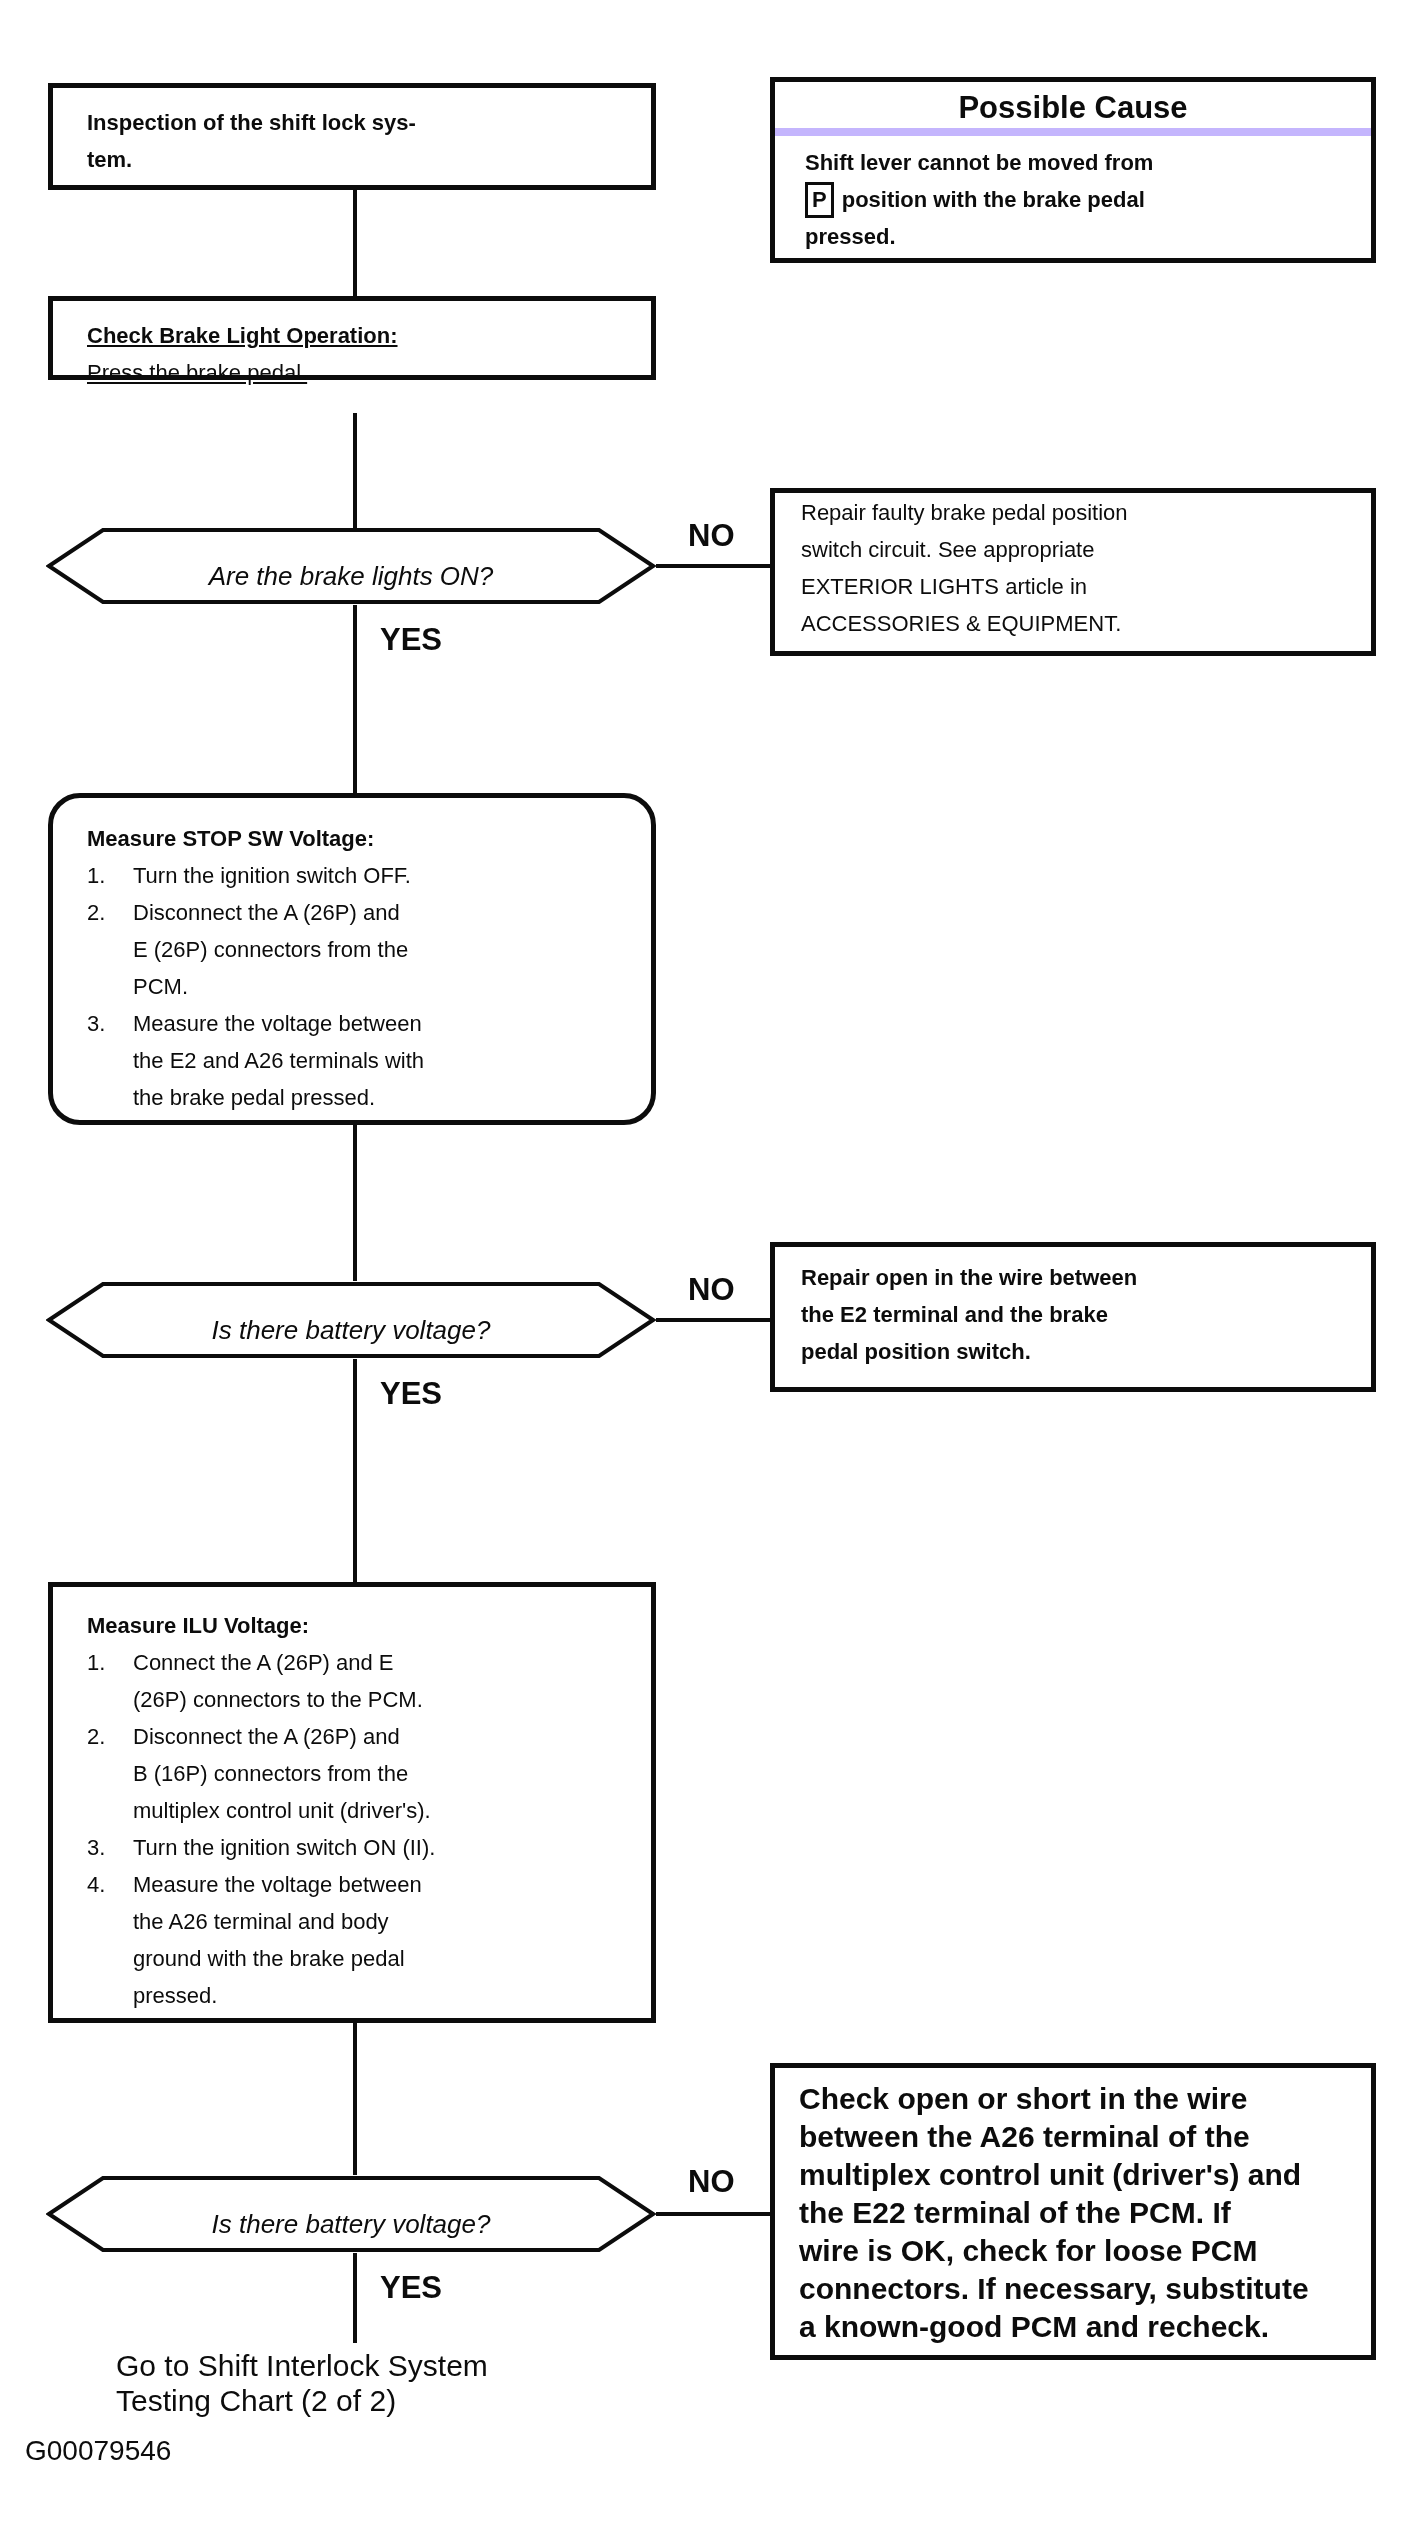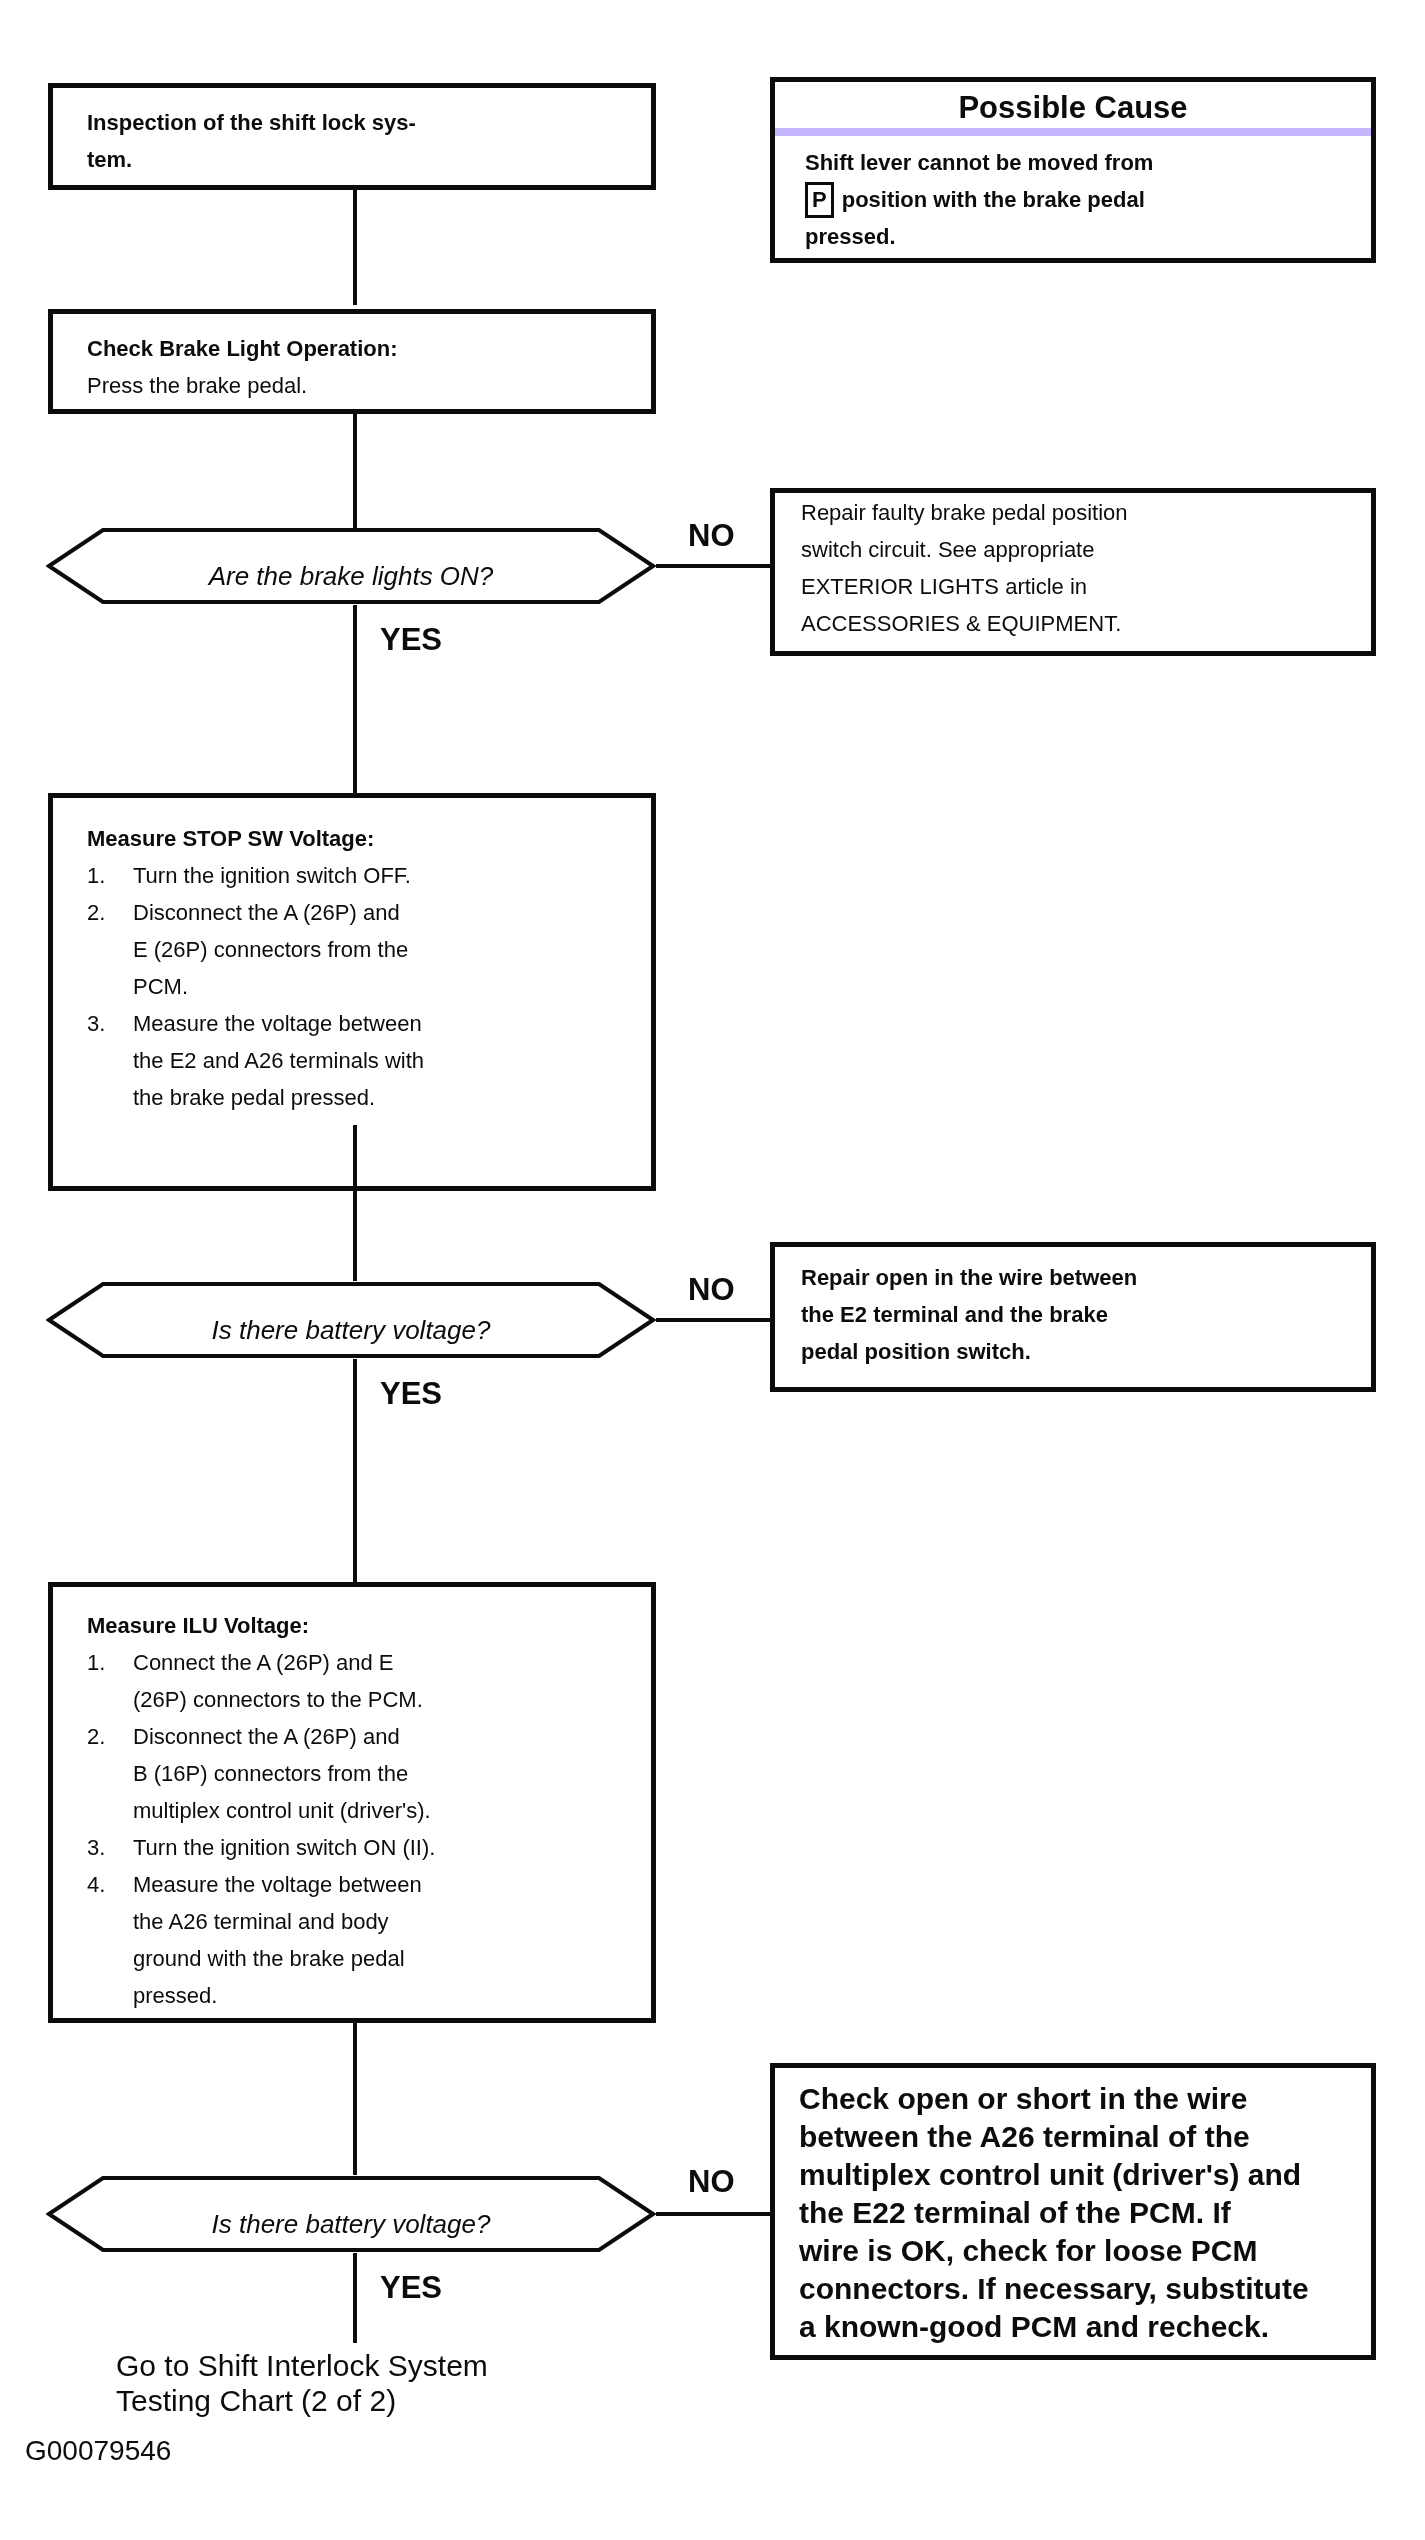--- a/index.html
+++ b/index.html
@@ -56,21 +56,21 @@
       <div class="line">Shift lever cannot be moved from</div>
       <div class="line">
         <span class="boxedP">P</span><span>position with the brake pedal</span>
       </div>
       <div class="line">pressed.</div>
     </div>
   </div>
 
   <div class="vline" style="top:188px;height:117px;"></div>
 
-  <div class="box lbox pad" style="top:309px;height:105px;">
+  <div class="box lbox pad" style="top:296px;height:84px;text-decoration:underline;">
     <div class="line bold">Check Brake Light Operation:</div>
     <div class="line">Press the brake pedal.</div>
   </div>
 
   <div class="vline" style="top:413px;height:115px;"></div>
 
   <div class="hex" style="top:527px;">
     <svg viewBox="0 0 610 78" preserveAspectRatio="none">
       <polygon points="3,39 57,3 553,3 607,39 553,75 57,75" fill="#ffffff" stroke="#0c0c0c" stroke-width="4"></polygon>
     </svg>
@@ -84,21 +84,21 @@
         <div>Repair faulty brake pedal position</div>
         <div>switch circuit. See appropriate</div>
         <div>EXTERIOR LIGHTS article in</div>
         <div>ACCESSORIES &amp; EQUIPMENT.</div>
       </div>
   </div>
 
   <div class="branchlbl" style="left:380px;top:624px;">YES</div>
   <div class="vline" style="top:605px;height:188px;"></div>
 
-  <div class="box lbox" style="top:793px;height:398px;padding:22px 20px 8px 34px;">
+  <div class="box lbox" style="top:793px;height:332px;padding:22px 20px 8px 34px;border-radius:32px;">
     <div class="line bold">Measure STOP SW Voltage:</div>
     <div class="numitem">
       <div class="num line">1.</div>
       <div class="line">
           <div>Turn the ignition switch OFF.</div>
         </div>
     </div>
     <div class="numitem">
       <div class="num line">2.</div>
       <div class="line">

